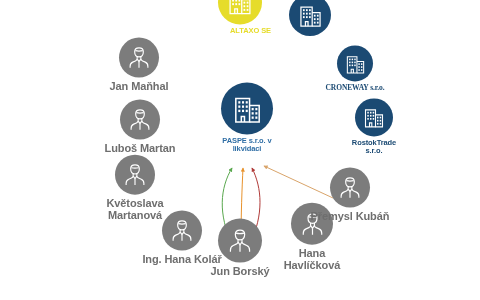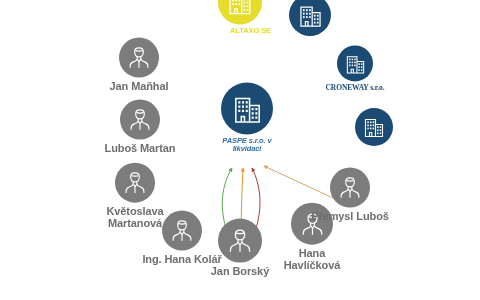--- a/index.html
+++ b/index.html
@@ -50,21 +50,20 @@
     font-weight: bold;
     color: #1b4a73;
   }
   .company.root .node-label {
     color: #e6dc2a;
     margin-left: 21px;
   }
   .company.focus .node-label {
     color: #2f6ea5;
     font-weight: bold;
-    font-style: italic;
   }
   .person .node-label {
     font-size: 11px;
     font-weight: bold;
     color: #6e6e6e;
   }
   .disc-company {
     background: #1b4a73;
   }
   .disc-root {
@@ -193,20 +192,22 @@
             <rect x="8" y="12.600000000000001" width="1.5" height="1.7" fill="#ffffff"></rect>
             <rect x="10.7" y="12.600000000000001" width="1.5" height="1.7" fill="#ffffff"></rect>
             <rect x="15" y="11.3" width="1.5" height="1.7" fill="#ffffff"></rect>
             <rect x="17.7" y="11.3" width="1.5" height="1.7" fill="#ffffff"></rect>
             <rect x="15" y="14.4" width="1.5" height="1.7" fill="#ffffff"></rect>
             <rect x="17.7" y="14.4" width="1.5" height="1.7" fill="#ffffff"></rect>
             <rect x="15" y="17.5" width="1.5" height="1.7" fill="#ffffff"></rect>
             <rect x="17.7" y="17.5" width="1.5" height="1.7" fill="#ffffff"></rect>
           </svg>
         </div>
+        <div class="node-label">RostokTrade
+s.r.o.</div>
       </div>
       <div class="node company focus" style="left: 247px; top: 118px;">
         <div class="node-disc disc-company" style="width: 52px; height: 52px;">
           <svg width="33" height="33" viewBox="0 0 24 24">
             <path d="M3.5 21.5 V4.5 H13.5 V21.5 Z" fill="none" stroke="#ffffff" stroke-width="1.1"></path>
             <path d="M13.5 9.5 H20.5 V21.5 H13.5" fill="none" stroke="#ffffff" stroke-width="1.1"></path>
             <path d="M7.5 21.5 V17.5 H9.8 V21.5" fill="none" stroke="#ffffff" stroke-width="1.1"></path>
             <rect x="5.3" y="6.4" width="1.5" height="1.7" fill="#ffffff"></rect>
             <rect x="8" y="6.4" width="1.5" height="1.7" fill="#ffffff"></rect>
             <rect x="10.7" y="6.4" width="1.5" height="1.7" fill="#ffffff"></rect>
@@ -246,21 +247,21 @@
             <path d="M8 6.6 C8 4.2 9.8 3 12 3 C14.2 3 16 4.2 16 6.6 C16 9.4 14.4 11.4 12 11.4 C9.6 11.4 8 9.4 8 6.6 Z" fill="none" stroke="#ffffff" stroke-width="1.05"></path>
             <path d="M8.6 5.6 C10.6 6.1 13.4 6.1 15.4 5.6" fill="none" stroke="#ffffff" stroke-width="1.05"></path>
             <path d="M10.3 11.1 V13.2 C10.3 14.2 9.6 14.7 8.7 15.1 L6.2 16.2 C4.6 16.9 3.8 18.2 3.8 20 V21.5" fill="none" stroke="#ffffff" stroke-width="1.05"></path>
             <path d="M13.7 11.1 V13.2 C13.7 14.2 14.4 14.7 15.3 15.1 L17.8 16.2 C19.4 16.9 20.2 18.2 20.2 20 V21.5" fill="none" stroke="#ffffff" stroke-width="1.05"></path>
             <path d="M10.3 13.4 L12 15.6 L13.7 13.4" fill="none" stroke="#ffffff" stroke-width="1.05"></path>
             <path d="M12 15.6 V21.5" fill="none" stroke="#ffffff" stroke-width="1.05"></path>
           </svg>
         </div>
         <div class="node-label">Luboš Martan</div>
       </div>
-      <div class="node person" style="left: 135px; top: 196px; align-items: center;">
+      <div class="node person" style="left: 135px; top: 188px; align-items: center;">
         <div class="node-disc disc-person" style="width: 40px; height: 40px;">
           <svg width="26" height="26" viewBox="0 0 24 24">
             <path d="M8 6.6 C8 4.2 9.8 3 12 3 C14.2 3 16 4.2 16 6.6 C16 9.4 14.4 11.4 12 11.4 C9.6 11.4 8 9.4 8 6.6 Z" fill="none" stroke="#ffffff" stroke-width="1.05"></path>
             <path d="M8.6 5.6 C10.6 6.1 13.4 6.1 15.4 5.6" fill="none" stroke="#ffffff" stroke-width="1.05"></path>
             <path d="M10.3 11.1 V13.2 C10.3 14.2 9.6 14.7 8.7 15.1 L6.2 16.2 C4.6 16.9 3.8 18.2 3.8 20 V21.5" fill="none" stroke="#ffffff" stroke-width="1.05"></path>
             <path d="M13.7 11.1 V13.2 C13.7 14.2 14.4 14.7 15.3 15.1 L17.8 16.2 C19.4 16.9 20.2 18.2 20.2 20 V21.5" fill="none" stroke="#ffffff" stroke-width="1.05"></path>
             <path d="M10.3 13.4 L12 15.6 L13.7 13.4" fill="none" stroke="#ffffff" stroke-width="1.05"></path>
             <path d="M12 15.6 V21.5" fill="none" stroke="#ffffff" stroke-width="1.05"></path>
           </svg>
         </div>
@@ -284,21 +285,21 @@
         <div class="node-disc disc-person" style="width: 44px; height: 44px;">
           <svg width="28" height="28" viewBox="0 0 24 24">
             <path d="M8 6.6 C8 4.2 9.8 3 12 3 C14.2 3 16 4.2 16 6.6 C16 9.4 14.4 11.4 12 11.4 C9.6 11.4 8 9.4 8 6.6 Z" fill="none" stroke="#ffffff" stroke-width="1.05"></path>
             <path d="M8.6 5.6 C10.6 6.1 13.4 6.1 15.4 5.6" fill="none" stroke="#ffffff" stroke-width="1.05"></path>
             <path d="M10.3 11.1 V13.2 C10.3 14.2 9.6 14.7 8.7 15.1 L6.2 16.2 C4.6 16.9 3.8 18.2 3.8 20 V21.5" fill="none" stroke="#ffffff" stroke-width="1.05"></path>
             <path d="M13.7 11.1 V13.2 C13.7 14.2 14.4 14.7 15.3 15.1 L17.8 16.2 C19.4 16.9 20.2 18.2 20.2 20 V21.5" fill="none" stroke="#ffffff" stroke-width="1.05"></path>
             <path d="M10.3 13.4 L12 15.6 L13.7 13.4" fill="none" stroke="#ffffff" stroke-width="1.05"></path>
             <path d="M12 15.6 V21.5" fill="none" stroke="#ffffff" stroke-width="1.05"></path>
           </svg>
         </div>
-        <div class="node-label">Jan Borský</div>
+        <div class="node-label">Jun Borský</div>
       </div>
       <div class="node person" style="left: 312px; top: 237px;">
         <div class="node-disc disc-person" style="width: 42px; height: 42px;">
           <svg width="27" height="27" viewBox="0 0 24 24">
             <path d="M8 6.6 C8 4.2 9.8 3 12 3 C14.2 3 16 4.2 16 6.6 C16 9.4 14.4 11.4 12 11.4 C9.6 11.4 8 9.4 8 6.6 Z" fill="none" stroke="#ffffff" stroke-width="1.05"></path>
             <path d="M8.6 5.6 C10.6 6.1 13.4 6.1 15.4 5.6" fill="none" stroke="#ffffff" stroke-width="1.05"></path>
             <path d="M10.3 11.1 V13.2 C10.3 14.2 9.6 14.7 8.7 15.1 L6.2 16.2 C4.6 16.9 3.8 18.2 3.8 20 V21.5" fill="none" stroke="#ffffff" stroke-width="1.05"></path>
             <path d="M13.7 11.1 V13.2 C13.7 14.2 14.4 14.7 15.3 15.1 L17.8 16.2 C19.4 16.9 20.2 18.2 20.2 20 V21.5" fill="none" stroke="#ffffff" stroke-width="1.05"></path>
             <path d="M10.3 13.4 L12 15.6 L13.7 13.4" fill="none" stroke="#ffffff" stroke-width="1.05"></path>
             <path d="M12 15.6 V21.5" fill="none" stroke="#ffffff" stroke-width="1.05"></path>
@@ -311,17 +312,17 @@
         <div class="node-disc disc-person" style="width: 40px; height: 40px;">
           <svg width="26" height="26" viewBox="0 0 24 24">
             <path d="M8 6.6 C8 4.2 9.8 3 12 3 C14.2 3 16 4.2 16 6.6 C16 9.4 14.4 11.4 12 11.4 C9.6 11.4 8 9.4 8 6.6 Z" fill="none" stroke="#ffffff" stroke-width="1.05"></path>
             <path d="M8.6 5.6 C10.6 6.1 13.4 6.1 15.4 5.6" fill="none" stroke="#ffffff" stroke-width="1.05"></path>
             <path d="M10.3 11.1 V13.2 C10.3 14.2 9.6 14.7 8.7 15.1 L6.2 16.2 C4.6 16.9 3.8 18.2 3.8 20 V21.5" fill="none" stroke="#ffffff" stroke-width="1.05"></path>
             <path d="M13.7 11.1 V13.2 C13.7 14.2 14.4 14.7 15.3 15.1 L17.8 16.2 C19.4 16.9 20.2 18.2 20.2 20 V21.5" fill="none" stroke="#ffffff" stroke-width="1.05"></path>
             <path d="M10.3 13.4 L12 15.6 L13.7 13.4" fill="none" stroke="#ffffff" stroke-width="1.05"></path>
             <path d="M12 15.6 V21.5" fill="none" stroke="#ffffff" stroke-width="1.05"></path>
           </svg>
         </div>
-        <div class="node-label">Přemysl Luboš</div>
+        <div class="node-label">Přemysl Kubáň</div>
       </div>
     </div>
 
 </div>
 
 </body></html>

